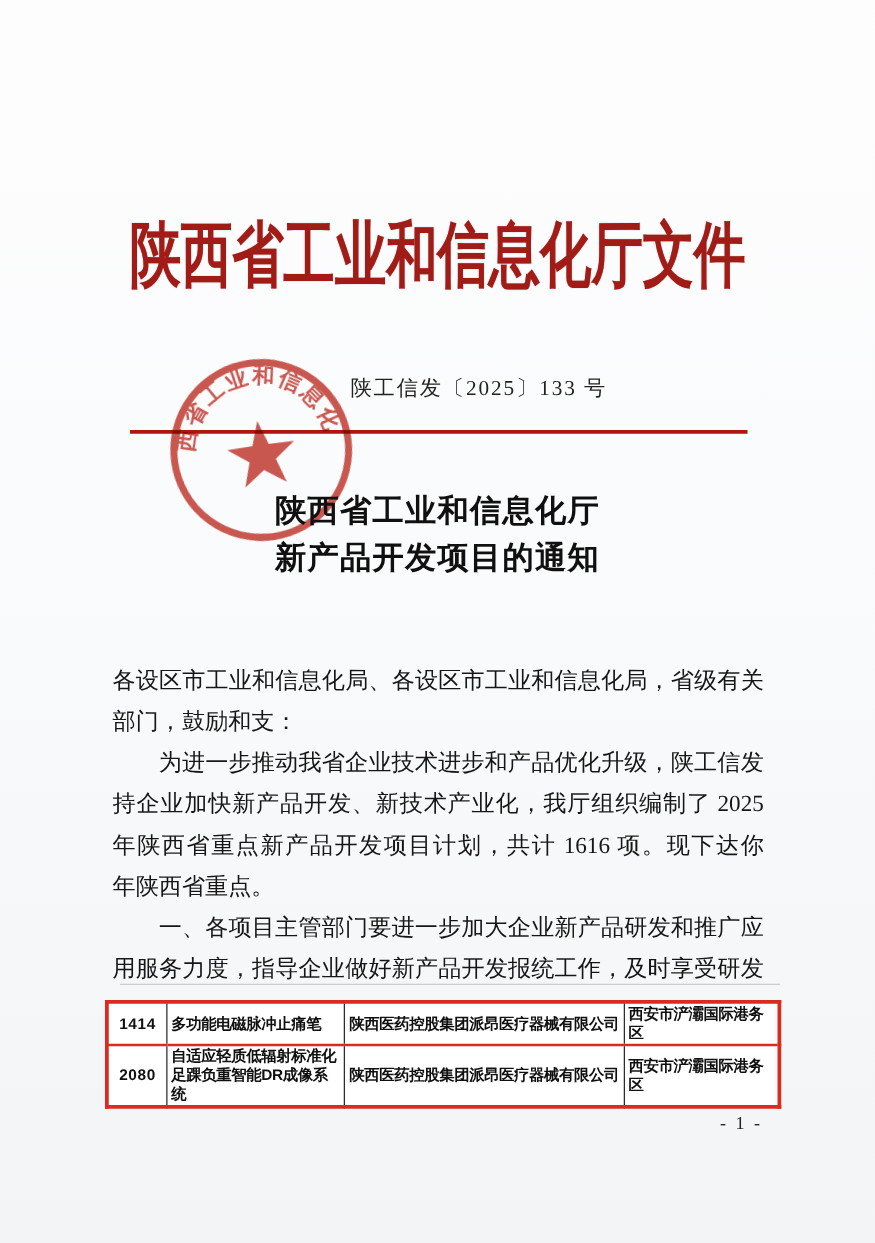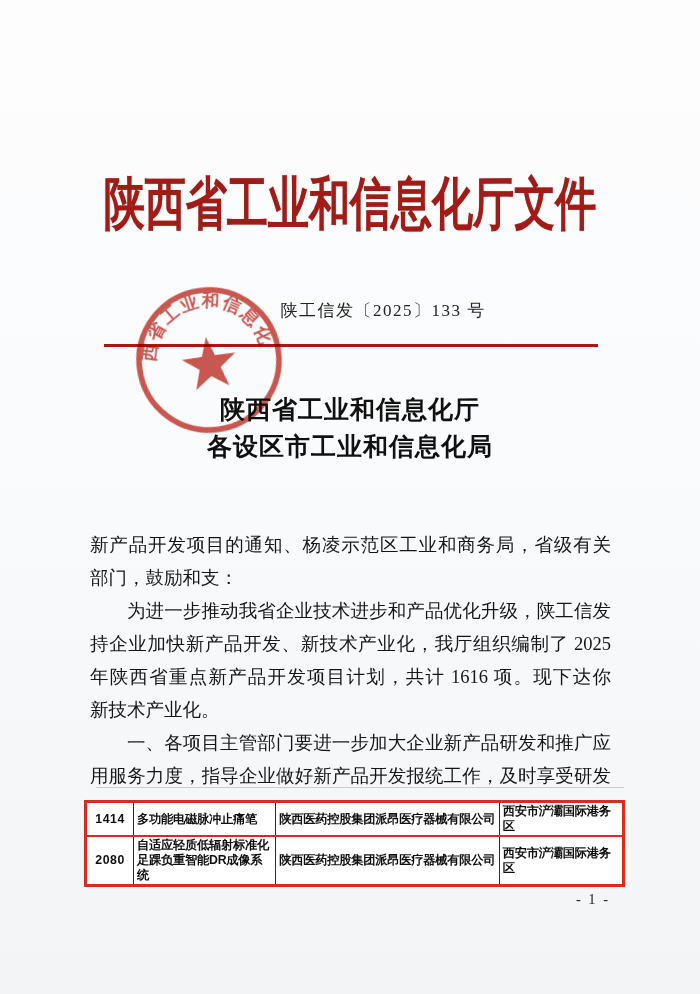--- a/index.html
+++ b/index.html
@@ -95,30 +95,30 @@
     <circle cx="75" cy="75" r="69" fill="none" stroke="#c23a31" stroke-width="5.5"></circle>
     <path id="sealArc" d="M 75 75 m -53 0 a 53 53 0 1 1 106 0" fill="none"></path>
     <text font-size="17.5" font-weight="bold" fill="#c23a31" font-family="'Liberation Serif',serif" letter-spacing="2">
       <textPath href="#sealArc" startOffset="50%" text-anchor="middle">陕西省工业和信息化厅</textPath>
     </text>
     <polygon fill="#c23a31" points="75,52 81.5,71.1 101.6,71.4 85.5,83.4 91.5,102.7 75,91 58.5,102.7 64.5,83.4 48.4,71.4 68.5,71.1"></polygon>
   </svg>
 
   <div class="doc-title">
     <div>陕西省工业和信息化厅</div>
-    <div>各设区市工业和信息化局</div>
+    <div>新产品开发项目的通知</div>
   </div>
 
   <div class="body-text">
-    <div class="body-line full">新产品开发项目的通知、杨凌示范区工业和商务局，省级有关</div>
+    <div class="body-line full">各设区市工业和信息化局、各设区市工业和信息化局，省级有关</div>
     <div class="body-line short">部门，鼓励和支：</div>
     <div class="body-line full indent">为进一步推动我省企业技术进步和产品优化升级，陕工信发</div>
     <div class="body-line full">持企业加快新产品开发、新技术产业化，我厅组织编制了 2025</div>
     <div class="body-line full">年陕西省重点新产品开发项目计划，共计 1616 项。现下达你们，</div>
-    <div class="body-line short">新技术产业化。</div>
+    <div class="body-line short">年陕西省重点。</div>
     <div class="body-line full indent">一、各项目主管部门要进一步加大企业新产品研发和推广应</div>
     <div class="body-line full">用服务力度，指导企业做好新产品开发报统工作，及时享受研发</div>
   </div>
 
   <div class="table-hairline"></div>
 
   <table class="projects">
     <colgroup>
       <col style="width:48px">
         <col style="width:142px">

